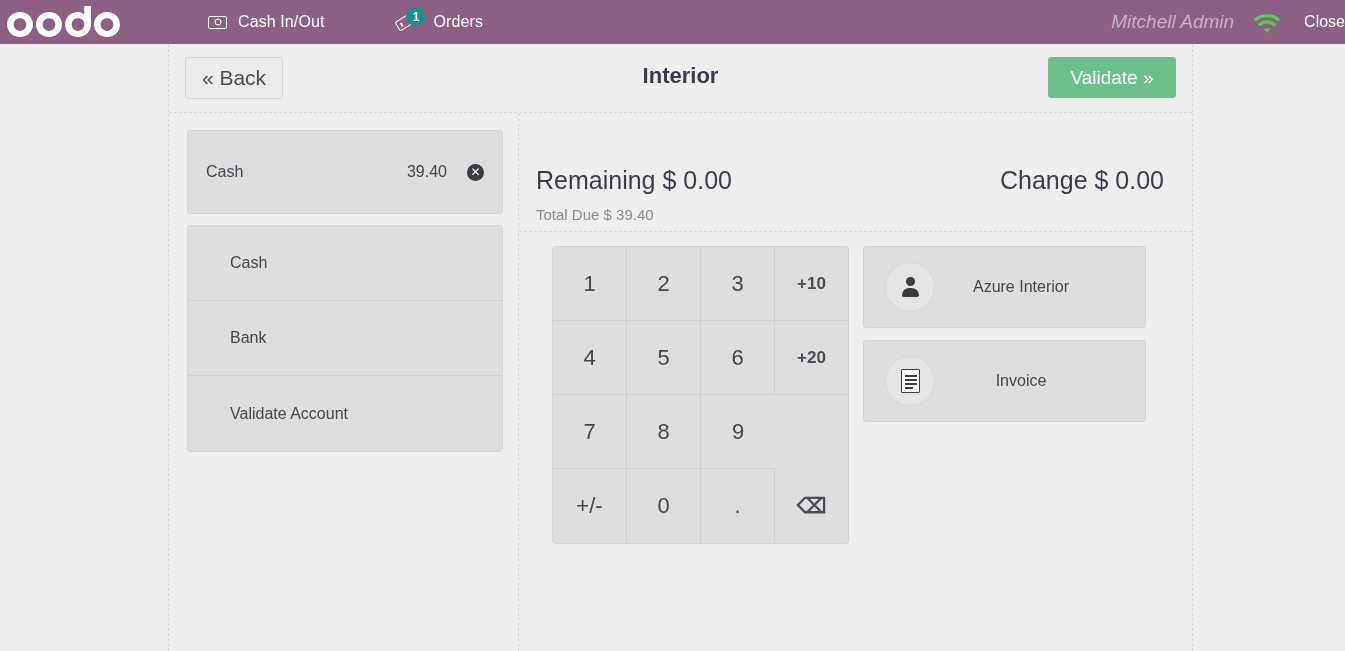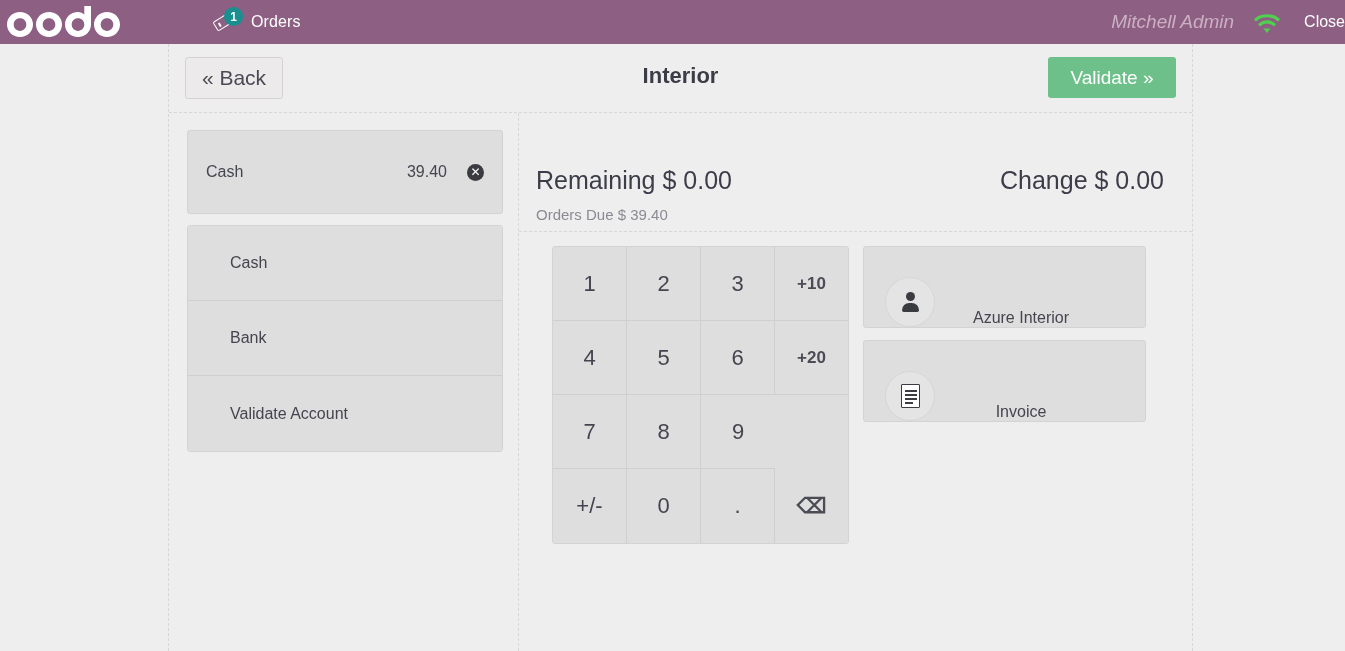--- a/index.html
+++ b/index.html
@@ -209,21 +209,21 @@
   .np-key:last-child { border-right: none; }
   .np-backspace { font-size: 21px; }
 
   
   .side-actions {
     position: absolute; left: 344px; top: 14px; width: 283px;
   }
   .action-btn {
     height: 82px; background: #dedede;
     border: 1px solid #d3d3d3; border-radius: 3px;
-    display: flex; align-items: flex-end;
+    display: flex; align-items: center;
     margin-bottom: 12px; cursor: pointer;
   }
   .action-circle {
     width: 50px; height: 50px; border-radius: 50%;
     background: #e4e4e4; border: 1px solid #d6d6d6;
     margin-left: 21px;
     display: flex; align-items: center; justify-content: center;
     flex-shrink: 0;
   }
   .action-label {
@@ -260,20 +260,24 @@
     <svg width="122" height="32" viewBox="0 0 122 32">
       <g fill="#ffffff">
         <path d="M14 6 C6.8 6 1 11.4 1 18.6 C1 25.8 6.8 31 14 31 C21.2 31 27 25.8 27 18.6 C27 11.4 21.2 6 14 6 Z M14 12.2 C17.6 12.2 20.3 14.9 20.3 18.6 C20.3 22.2 17.6 24.9 14 24.9 C10.4 24.9 7.7 22.2 7.7 18.6 C7.7 14.9 10.4 12.2 14 12.2 Z"></path>
         <path d="M43 6 C35.8 6 30 11.4 30 18.6 C30 25.8 35.8 31 43 31 C50.2 31 56 25.8 56 18.6 C56 11.4 50.2 6 43 6 Z M43 12.2 C46.6 12.2 49.3 14.9 49.3 18.6 C49.3 22.2 46.6 24.9 43 24.9 C39.4 24.9 36.7 22.2 36.7 18.6 C36.7 14.9 39.4 12.2 43 12.2 Z"></path>
         <path d="M72 6 C64.8 6 59 11.4 59 18.6 C59 25.8 64.8 31 72 31 C79.2 31 85 25.8 85 18.6 L85 0 L78.3 0 L78.3 8.6 C76.5 6.9 74.4 6 72 6 Z M72 12.2 C75.6 12.2 78.3 14.9 78.3 18.6 C78.3 22.2 75.6 24.9 72 24.9 C68.4 24.9 65.7 22.2 65.7 18.6 C65.7 14.9 68.4 12.2 72 12.2 Z"></path>
         <path d="M101 6 C93.8 6 88 11.4 88 18.6 C88 25.8 93.8 31 101 31 C108.2 31 114 25.8 114 18.6 C114 11.4 108.2 6 101 6 Z M101 12.2 C104.6 12.2 107.3 14.9 107.3 18.6 C107.3 22.2 104.6 24.9 101 24.9 C97.4 24.9 94.7 22.2 94.7 18.6 C94.7 14.9 97.4 12.2 101 12.2 Z"></path>
       </g>
     </svg>
   </div>
 
+  <div class="topbar-item ti-cashinout">
+    <span class="icon-money"></span>
+    <span class="tb-label">Cash In/Out</span>
+  </div>
 
   <div class="topbar-item ti-orders">
     <span class="icon-ticket-wrap">
       <span class="icon-ticket"></span>
       <span class="order-badge">1</span>
     </span>
     <span class="tb-label">Orders</span>
   </div>
 
   <div class="topbar-right">
@@ -317,21 +321,21 @@
     </div>
 
     <div class="right-col">
 
       <div class="totals">
         <div class="totals-row">
           <span class="remaining">Remaining $ 0.00</span>
           <span class="change">Change $ 0.00</span>
         </div>
         <div class="total-due">
-          <span>Orders Due</span>
+          <span>Total Due</span>
           <span>$ 39.40</span>
         </div>
       </div>
 
       <div class="pay-area">
 
         <div class="numpad">
           <div class="numpad-row">
             <div class="np-key np-w">1</div>
             <div class="np-key np-w">2</div>

